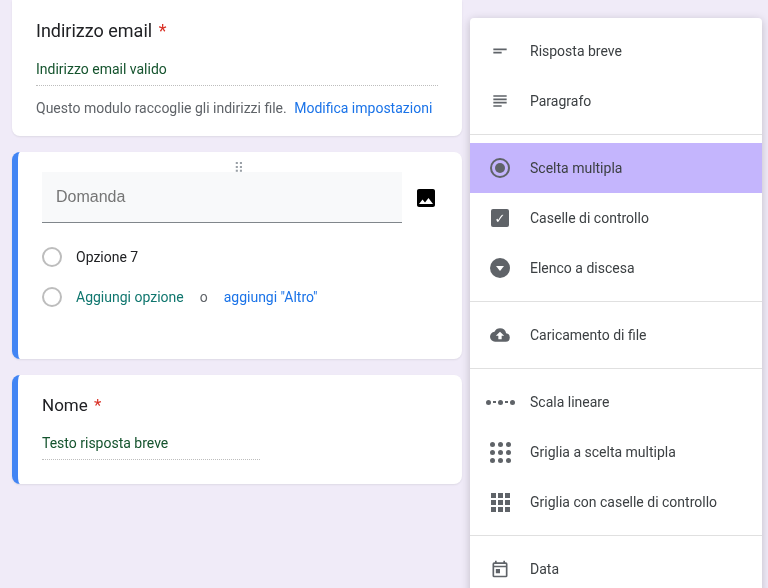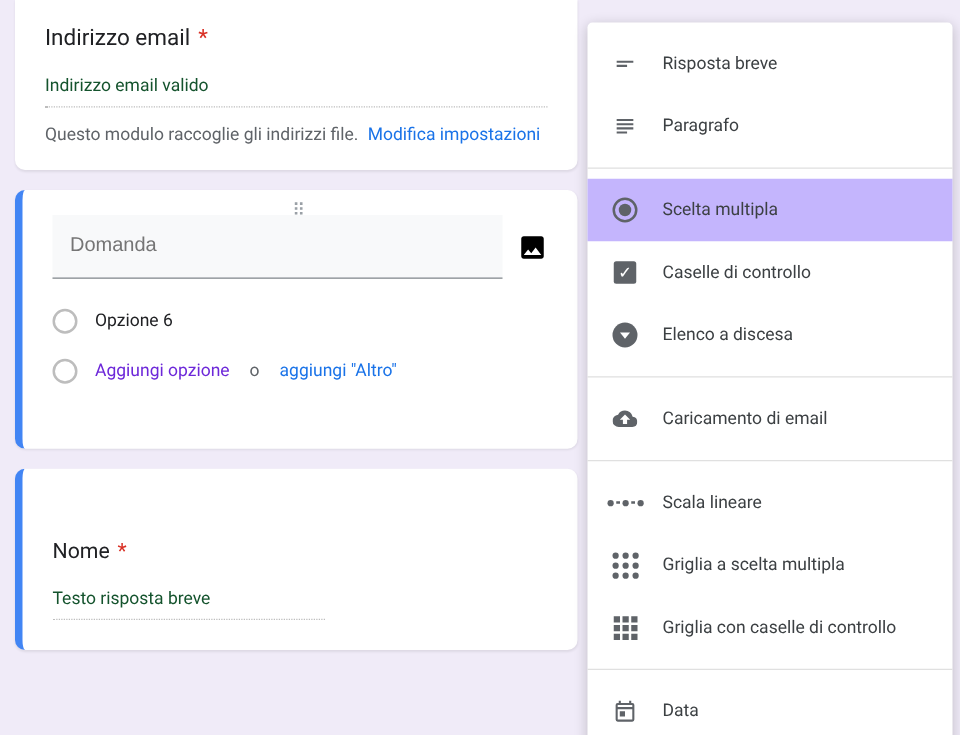--- a/index.html
+++ b/index.html
@@ -13,21 +13,21 @@
 .helper-row { font-size: 14px; color: #5f6368; }
 .helper-row .link { color: #1a73e8; margin-left: 4px; cursor: pointer; }
 .drag-handle { position: absolute; top: 8px; left: 50%; transform: translateX(-50%); color: #9aa0a6; font-size: 14px; letter-spacing: 2px; }
 .question-row { display: flex; align-items: center; gap: 12px; margin-bottom: 24px; }
 .question-input { flex: 1; background: #f8f9fa; border: none; border-bottom: 1px solid #80868b; padding: 16px 14px; font-size: 16px; color: #9aa0a6; outline: none; }
 .image-btn { width: 24px; height: 24px; display: flex; align-items: center; justify-content: center; color: #5f6368; cursor: pointer; }
 .opt-row { display: flex; align-items: center; gap: 14px; margin-bottom: 20px; font-size: 14px; }
 .radio-empty { width: 20px; height: 20px; border: 2px solid #bdbdbd; border-radius: 50%; flex-shrink: 0; }
 .opt-row .or { color: #5f6368; margin: 0 2px; }
 .opt-row .addother { color: #1a73e8; cursor: pointer; }
-.opt-row .addopt { color: #6d28d9; cursor: pointer; }
+.opt-row .addopt { color: #0f766e; cursor: pointer; }
 
 .dropdown { position: absolute; top: 18px; left: 470px; width: 292px; background: #fff; border-radius: 4px; box-shadow: 0 2px 10px rgba(0,0,0,0.2); z-index: 10; padding: 8px 0; }
 .menu-item { display: flex; align-items: center; gap: 18px; padding: 13px 18px; font-size: 14px; color: #3c4043; cursor: pointer; text-align: right; }
 .menu-item.selected { background: #c4b5fd; }
 .menu-item .icon { width: 24px; height: 24px; display: flex; align-items: center; justify-content: center; color: #5f6368; flex-shrink: 0; }
 .divider { height: 1px; background: #e0e0e0; margin: 8px 0; }
 
 .icon svg { width: 20px; height: 20px; fill: currentColor; }
 .radio-icon { width: 20px; height: 20px; border: 2px solid #5f6368; border-radius: 50%; display: flex; align-items: center; justify-content: center; }
 .radio-icon::after { content: ''; width: 10px; height: 10px; background: #5f6368; border-radius: 50%; }
@@ -65,34 +65,34 @@
     <div class="question-row">
       <input class="question-input" placeholder="Domanda" style="">
       <div class="image-btn">
         <svg viewBox="0 0 24 24">
             <path d="M21 19V5c0-1.1-.9-2-2-2H5c-1.1 0-2 .9-2 2v14c0 1.1.9 2 2 2h14c1.1 0 2-.9 2-2zM8.5 13.5l2.5 3 3.5-4.5 4.5 6H5l3.5-4.5z"></path>
           </svg>
       </div>
     </div>
     <div class="opt-row">
       <div class="radio-empty"></div>
-      <span>Opzione 6</span>
+      <span>Opzione 7</span>
     </div>
     <div class="opt-row">
       <div class="radio-empty"></div>
       <span class="addopt">Aggiungi opzione</span>
       <span class="or">o</span>
       <span class="addother">aggiungi "Altro"</span>
     </div>
   </div>
 </div>
 
 <div class="card selected">
   <div class="card-inner">
-    <div class="q-title" style="font-size:17px;margin-top:36px;">
+    <div class="q-title" style="font-size:17px;">
       <span>Nome</span>
       <span class="req">*</span>
     </div>
     <div class="dotted-input" style="width:55%; margin-bottom:4px;">Testo risposta breve</div>
   </div>
 </div>
 
 <div class="dropdown">
   <div class="menu-item">
     <div class="icon">
@@ -129,21 +129,21 @@
       </div>
     <span>Elenco a discesa</span>
   </div>
   <div class="divider"></div>
   <div class="menu-item">
     <div class="icon">
         <svg viewBox="0 0 24 24">
           <path d="M19.35 10.04A7.49 7.49 0 0 0 12 4a7.5 7.5 0 0 0-6.65 4.04A6 6 0 0 0 6 20h13a5 5 0 0 0 .35-9.96zM14 13v4h-4v-4H7l5-5 5 5h-3z"></path>
         </svg>
       </div>
-    <span>Caricamento di email</span>
+    <span>Caricamento di file</span>
   </div>
   <div class="divider"></div>
   <div class="menu-item">
     <div class="icon">
       <div class="linear-icon">
           <div class="dot"></div>
           <div class="line"></div>
           <div class="dot"></div>
           <div class="line"></div>
           <div class="dot"></div>

